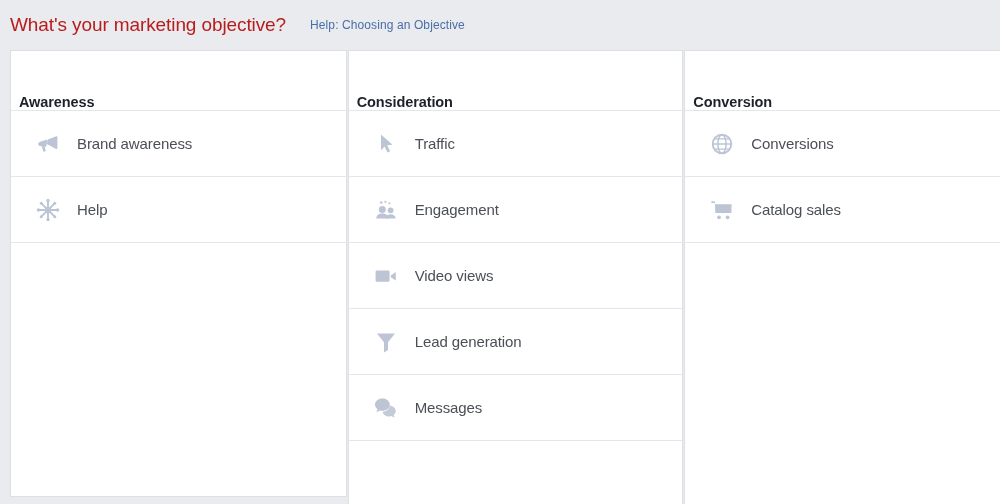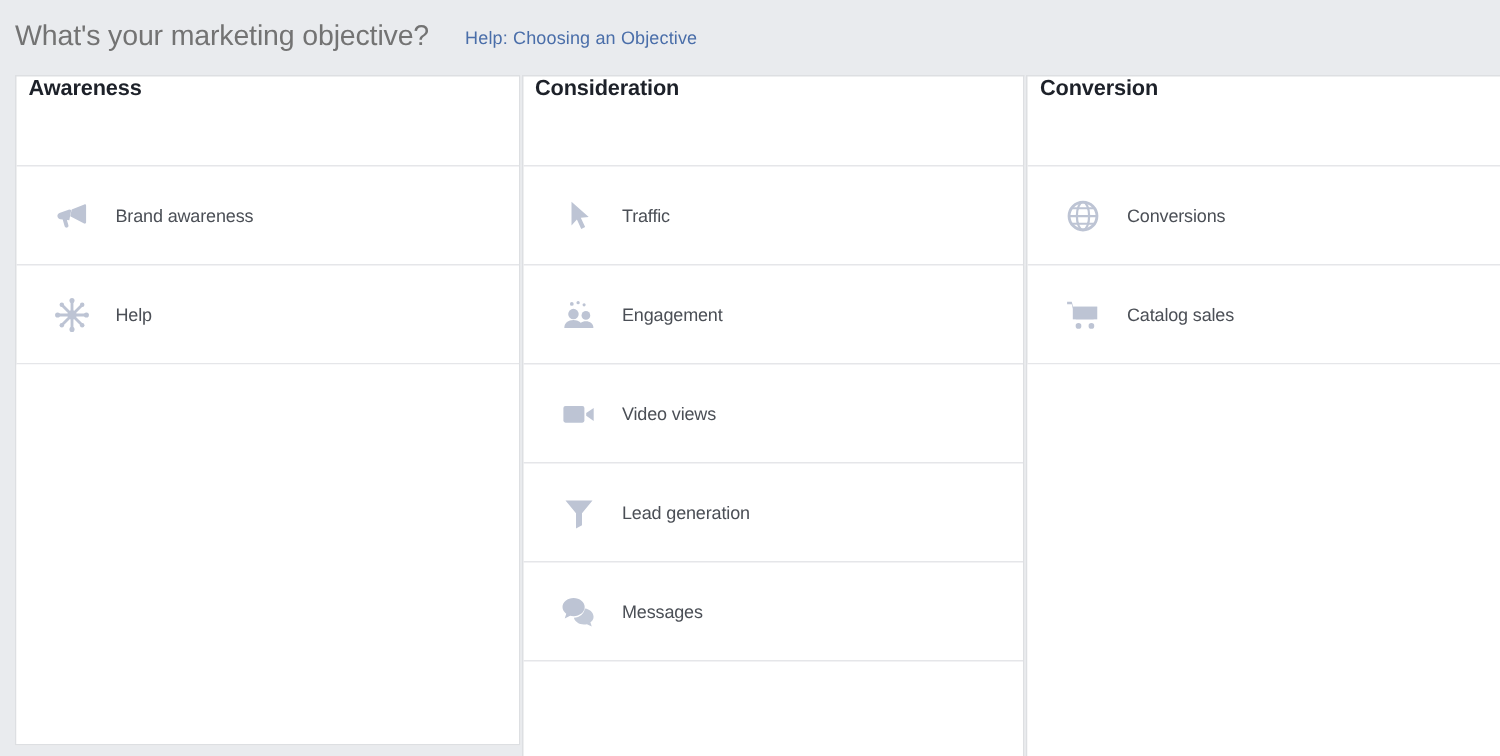--- a/index.html
+++ b/index.html
@@ -19,21 +19,21 @@
   .header-band {
     height: 50px;
     background: #e9ebee;
     display: flex;
     align-items: center;
     padding-left: 10px;
     box-sizing: border-box;
   }
   .page-title {
     font-size: 19px;
-    color: #737373;
+    color: #b91c1c;
     font-weight: 400;
     letter-spacing: -0.1px;
     white-space: nowrap;
   }
   .help-link {
     font-size: 12px;
     color: #4a6ea9;
     margin-left: 24px;
     text-decoration: none;
     white-space: nowrap;
@@ -75,21 +75,21 @@
     height: 454px;
     border-bottom: none;
     border-right: none;
     margin-left: 1px;
   }
 
   .col-header {
     height: 60px;
     min-height: 60px;
     display: flex;
-    align-items: flex-start;
+    align-items: flex-end;
     padding-left: 8px;
     box-sizing: border-box;
     border-bottom: 1px solid #e5e6e9;
   }
   .col-header-label {
     font-size: 14.5px;
     font-weight: bold;
     color: #1d2129;
     letter-spacing: -0.1px;
   }
@@ -111,21 +111,21 @@
     flex: 0 0 28px;
     display: flex;
     align-items: center;
     justify-content: center;
     color: #bdc4d4;
   }
   .obj-icon svg { display: block; }
 
   .obj-label {
     margin-left: 15px;
-    font-size: 12px;
+    font-size: 15px;
     color: #4b4f56;
     letter-spacing: -0.1px;
   }
 
   .col-filler { flex: 1 1 auto; background: #ffffff; }
 </style>
 </head>
 <body>
 
 <div class="header-band">

